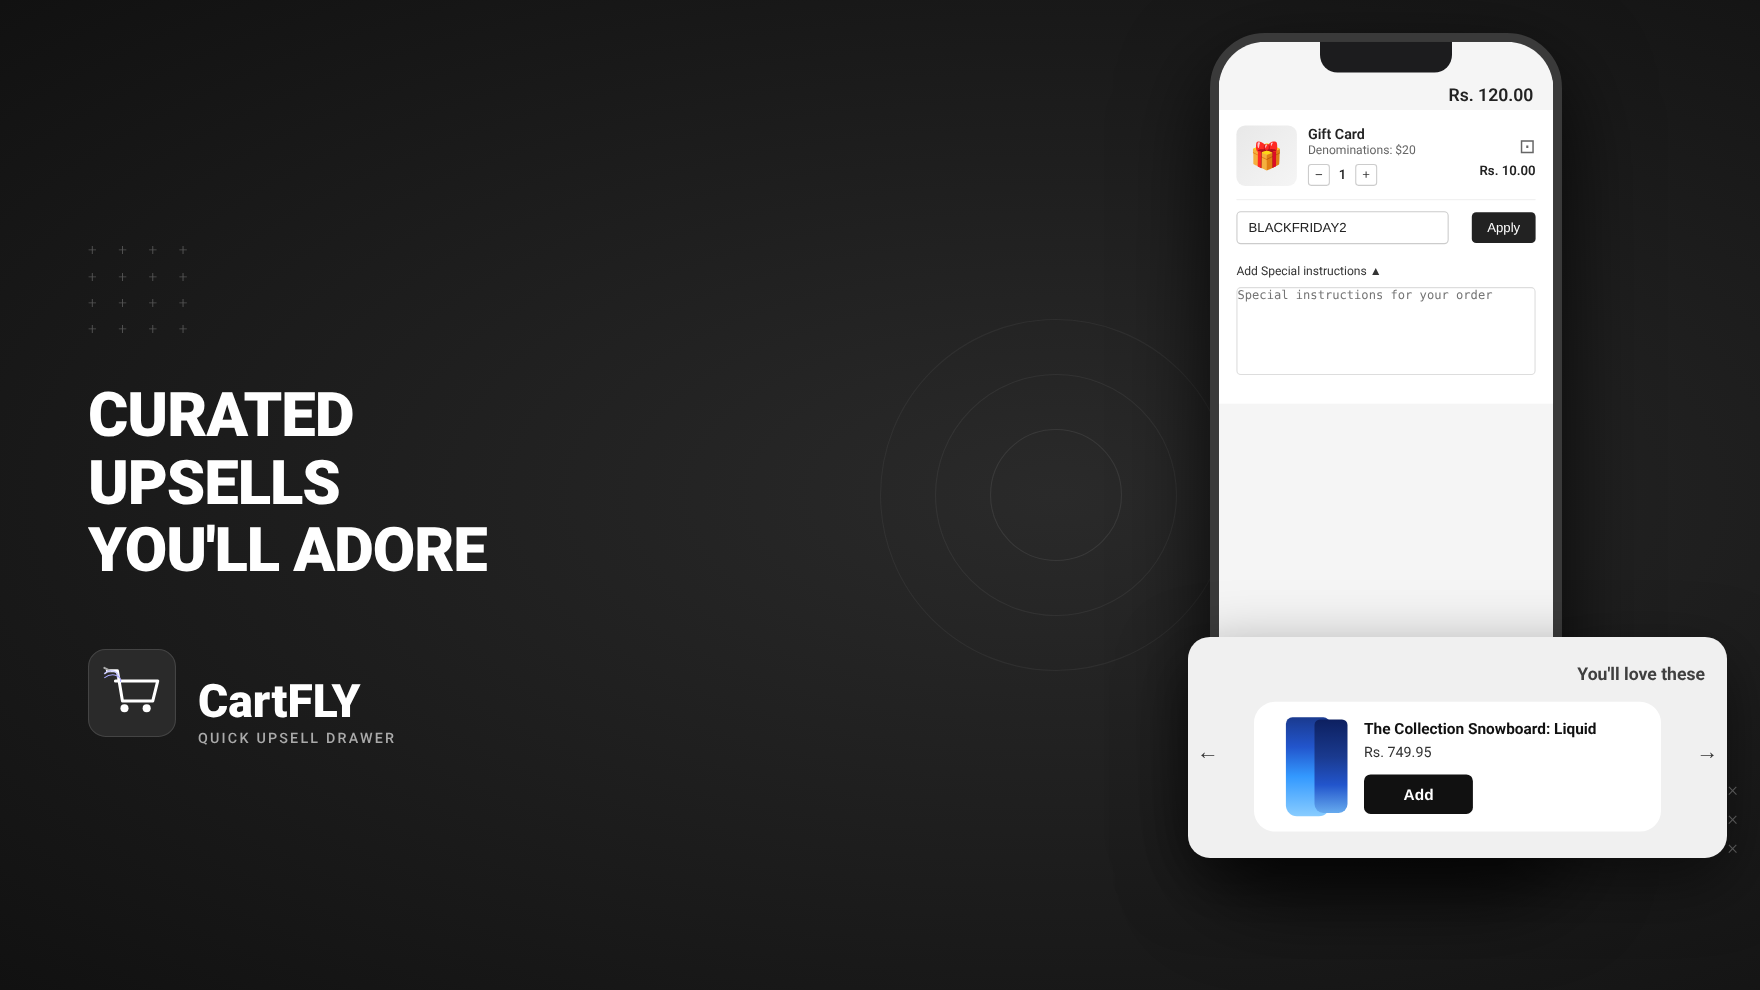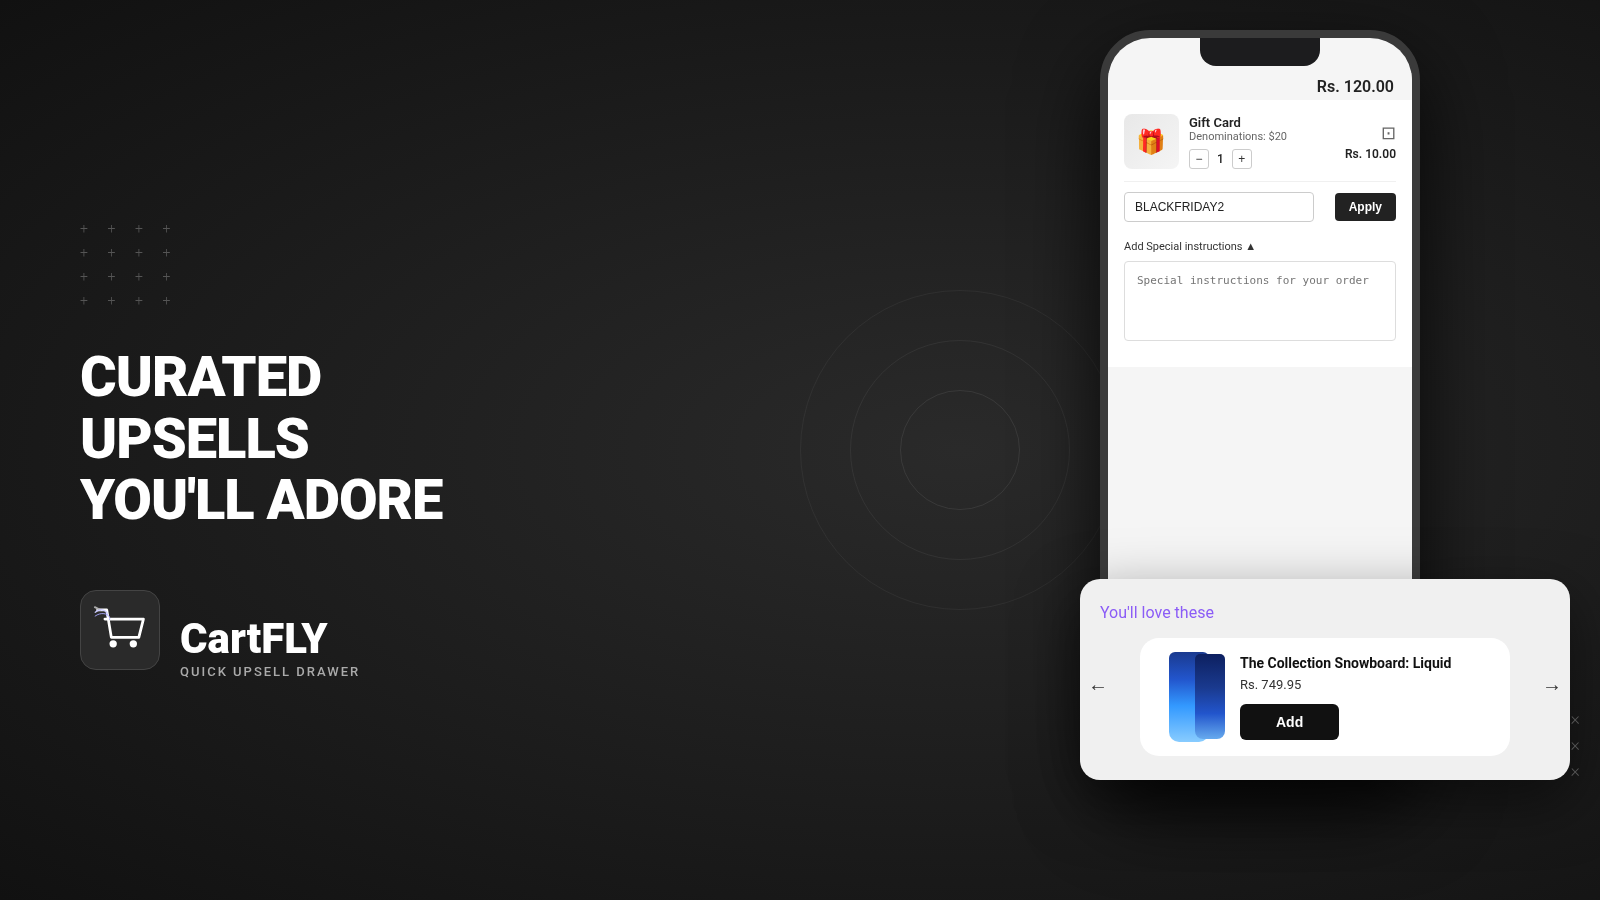--- a/index.html
+++ b/index.html
@@ -301,21 +301,21 @@
       background: #fff;
     }
 
     .apply-btn {
       background: #222;
       color: #fff;
       border: none;
       border-radius: 4px;
       padding: 7px 14px;
       font-size: 12px;
-      font-weight: 700;
+      font-weight: 400;
       cursor: pointer;
       white-space: nowrap;
     }
 
     
     .special-instructions {
       padding: 8px 0;
     }
 
     .special-instructions-toggle {
@@ -326,21 +326,21 @@
       gap: 4px;
       cursor: pointer;
       margin-bottom: 8px;
     }
 
     .special-instructions-textarea {
       width: 100%;
       height: 80px;
       border: 1px solid #ddd;
       border-radius: 4px;
-      padding: 12px;
+      padding: 0;
       font-size: 11px;
       color: #aaa;
       resize: none;
       background: #fff;
       font-family: monospace;
     }
 
     
     .upsell-card {
       position: absolute;
@@ -348,24 +348,24 @@
       right: 30px;
       width: 490px;
       background: #f0f0f0;
       border-radius: 20px;
       padding: 24px 20px;
       box-shadow: 0 20px 60px rgba(0,0,0,0.5);
       z-index: 10;
     }
 
     .upsell-title {
-      text-align: left;
+      text-align: right;
       font-size: 16px;
-      font-weight: 400;
-      color: #8b5cf6;
+      font-weight: 700;
+      color: #404040;
       margin-bottom: 16px;
     }
 
     .upsell-item {
       display: flex;
       align-items: center;
       gap: 16px;
       background: #fff;
       border-radius: 19px;
       padding: 14px;

